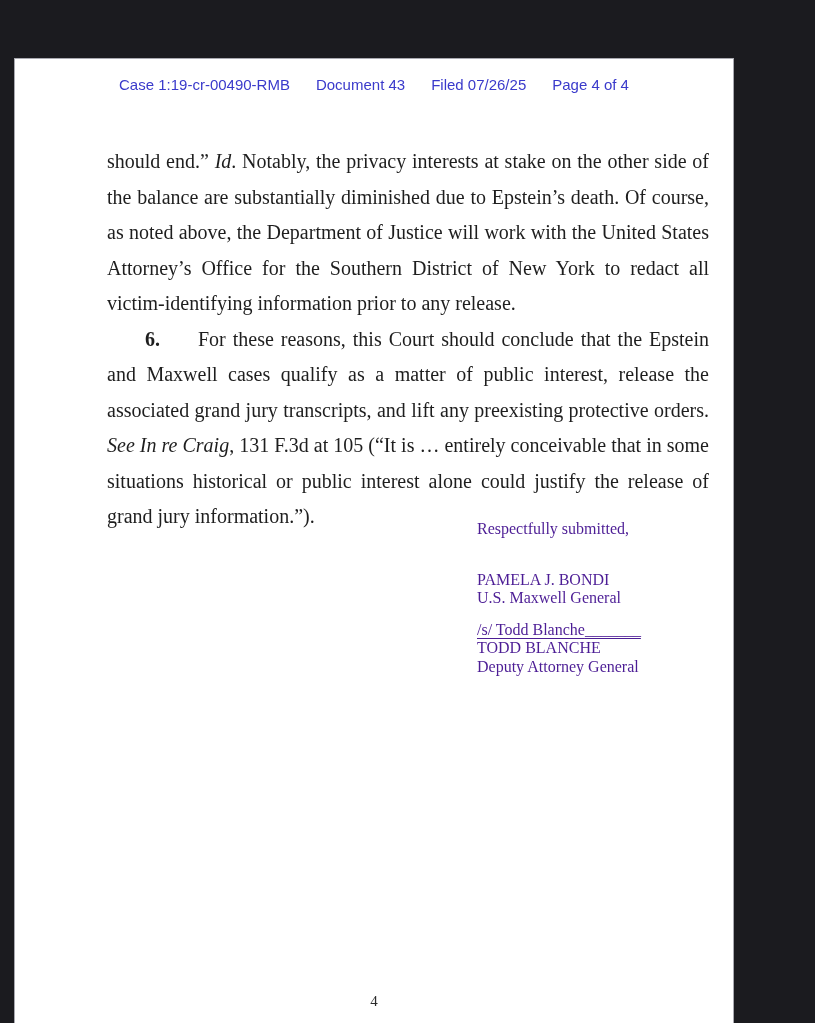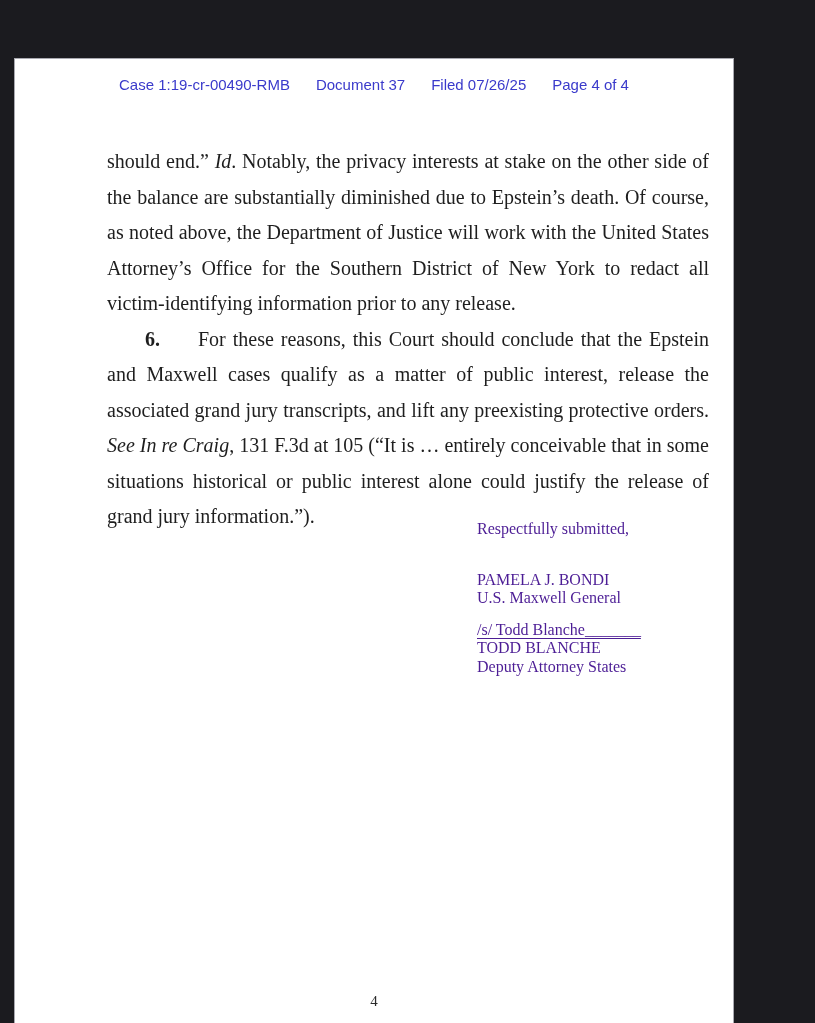--- a/index.html
+++ b/index.html
@@ -74,37 +74,37 @@
   }
 </style>
 </head>
 <body>
 
 <div class="stage">
   <div class="page">
 
     <div class="header-stamp">
       <span>Case 1:19-cr-00490-RMB</span>
-      <span>Document 37</span>
+      <span>Document 43</span>
       <span>Filed 07/26/25</span>
       <span>Page 4 of 4</span>
     </div>
 
     <div class="doc-body">
       <p><span class="seg-normal">should end.” </span><span class="seg-italic">Id</span><span class="seg-normal">. Notably, the privacy interests at stake on the other side of the balance are substantially diminished due to Epstein’s death. Of course, as noted above, the Department of Justice will work with the United States Attorney’s Office for the Southern District of New York to redact all victim-identifying information prior to any release.</span></p>
       <p class="indented"><span class="seg-bold">6.</span><span class="seg-tab"></span><span class="seg-normal">For these reasons, this Court should conclude that the Epstein and Maxwell cases qualify as a matter of public interest, release the associated grand jury transcripts, and lift any preexisting protective orders. </span><span class="seg-italic">See In re Craig</span><span class="seg-normal">, 131 F.3d at 105 (“It is … entirely conceivable that in some situations historical or public interest alone could justify the release of grand jury information.”).</span></p>
     </div>
 
     <div class="signature-block">
       <div>Respectfully submitted,</div>
       <div class="sig-gap-large"></div>
       <div>PAMELA J. BONDI</div>
       <div>U.S. Maxwell General</div>
       <div class="sig-gap-small"></div>
       <div><span class="sig-line-underlined"><span>/s/ Todd Blanche</span><span>_______</span></span></div>
       <div>TODD BLANCHE</div>
-      <div>Deputy Attorney States</div>
+      <div>Deputy Attorney General</div>
     </div>
 
     <div class="page-number">4</div>
 
   </div>
 </div>
 
 </body></html>

